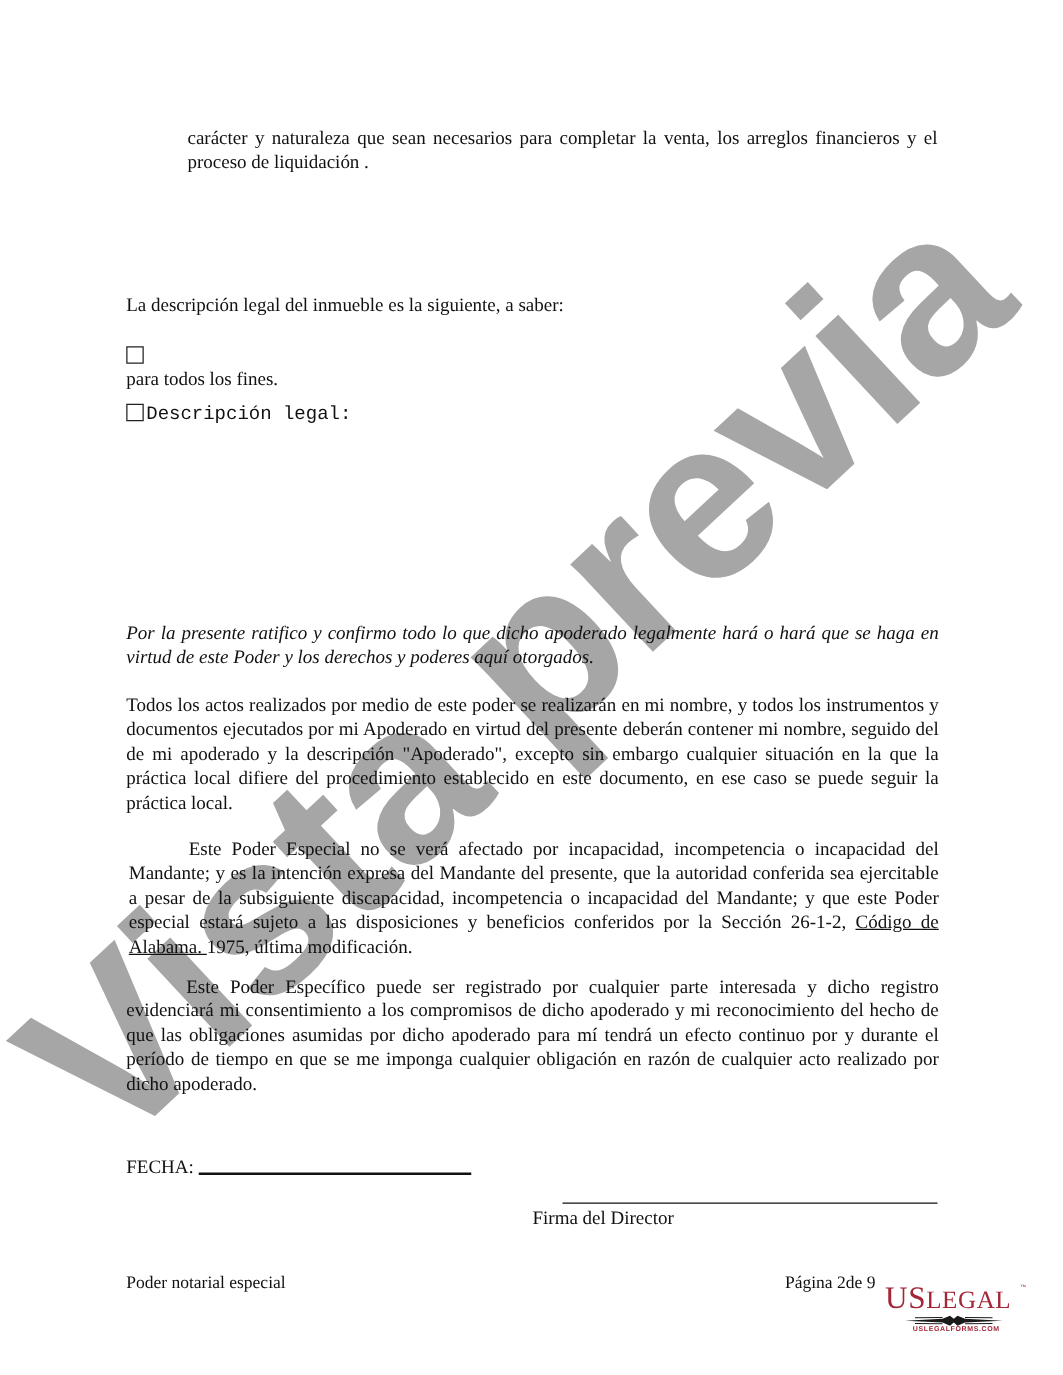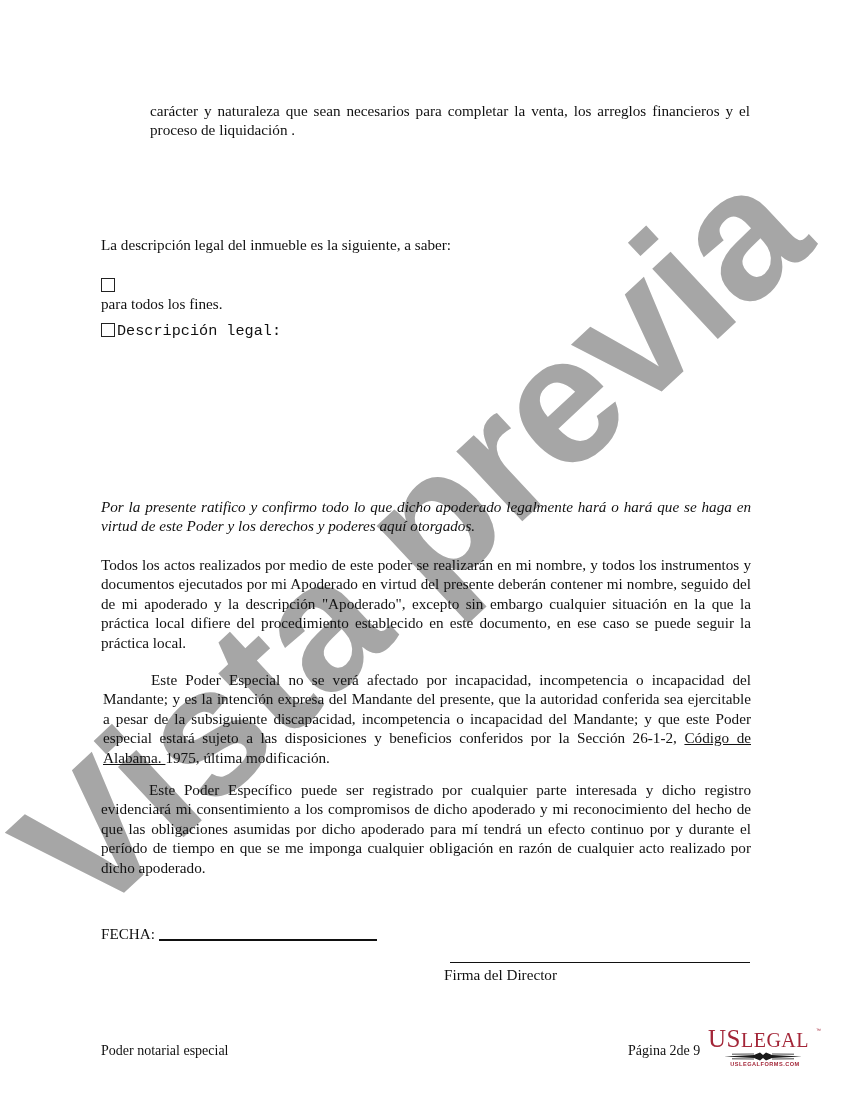--- a/index.html
+++ b/index.html
@@ -82,21 +82,20 @@
       left: 450px;
       top: 962px;
       width: 300px;
       border-top: 1.4px solid #111;
     }
     .footer-left, .footer-right {
       position: absolute;
       top: 1018px;
       font-size: 14px;
       line-height: 17px;
-      margin-top: 24px;
     }
     .footer-left { left: 101px; }
     .footer-right { left: 628px; }
     .logo {
       position: absolute;
       left: 706px;
       top: 1026px;
       width: 118px;
       height: 44px;
     }
@@ -172,21 +171,21 @@
 
     <p class="para indent" style="left:103px; top:670px; width:648px;"><span>Este Poder Especial no se verá afectado por incapacidad, incompetencia o incapacidad del Mandante; y es la intención expresa del Mandante del presente, que la autoridad conferida sea ejercitable a pesar de la subsiguiente discapacidad, incompetencia o incapacidad del Mandante; y que este Poder especial estará sujeto a las disposiciones y beneficios conferidos por la Sección 26-1-2, </span><span class="u">Código de Alabama. </span><span>1975, última modificación.</span></p>
 
     <p class="para indent-sm" style="left:101px; top:780px; width:650px; text-indent:48px;">Este Poder Específico puede ser registrado por cualquier parte interesada y dicho registro evidenciará mi consentimiento a los compromisos de dicho apoderado y mi reconocimiento del hecho de que las obligaciones asumidas por dicho apoderado para mí tendrá un efecto continuo por y durante el período de tiempo en que se me imponga cualquier obligación en razón de cualquier acto realizado por dicho apoderado.</p>
 
     <div class="check-line" style="top:924px;">
       <span>FECHA:</span><span class="blank-line"></span>
     </div>
 
     <div class="sig-line"></div>
-    <div class="check-line" style="left:444px; top:965px;">Firma del Director</div>
+    <div class="check-line" style="left:426px; top:965px;">Firma del Director</div>
 
     <div class="footer-left">Poder notarial especial</div>
     <div class="footer-right">Página 2de 9</div>
 
     <div class="logo">
       <div class="logo-text"><span>US</span><span class="small-caps">LEGAL</span></div>
       <div class="logo-tm">™</div>
       <svg class="logo-eagle" viewBox="0 0 78 9">
         <path d="M0 4.5 L30 3 L36 0.5 L39 3 L42 0.5 L48 3 L78 4.5 L48 6 L42 8.5 L39 6 L36 8.5 L30 6 Z" fill="#1a1a1a"></path>
         <path d="M8 2.2 L30 2 M8 6.8 L30 7 M48 2 L70 2.2 M48 7 L70 6.8" stroke="#1a1a1a" stroke-width="0.8"></path>

